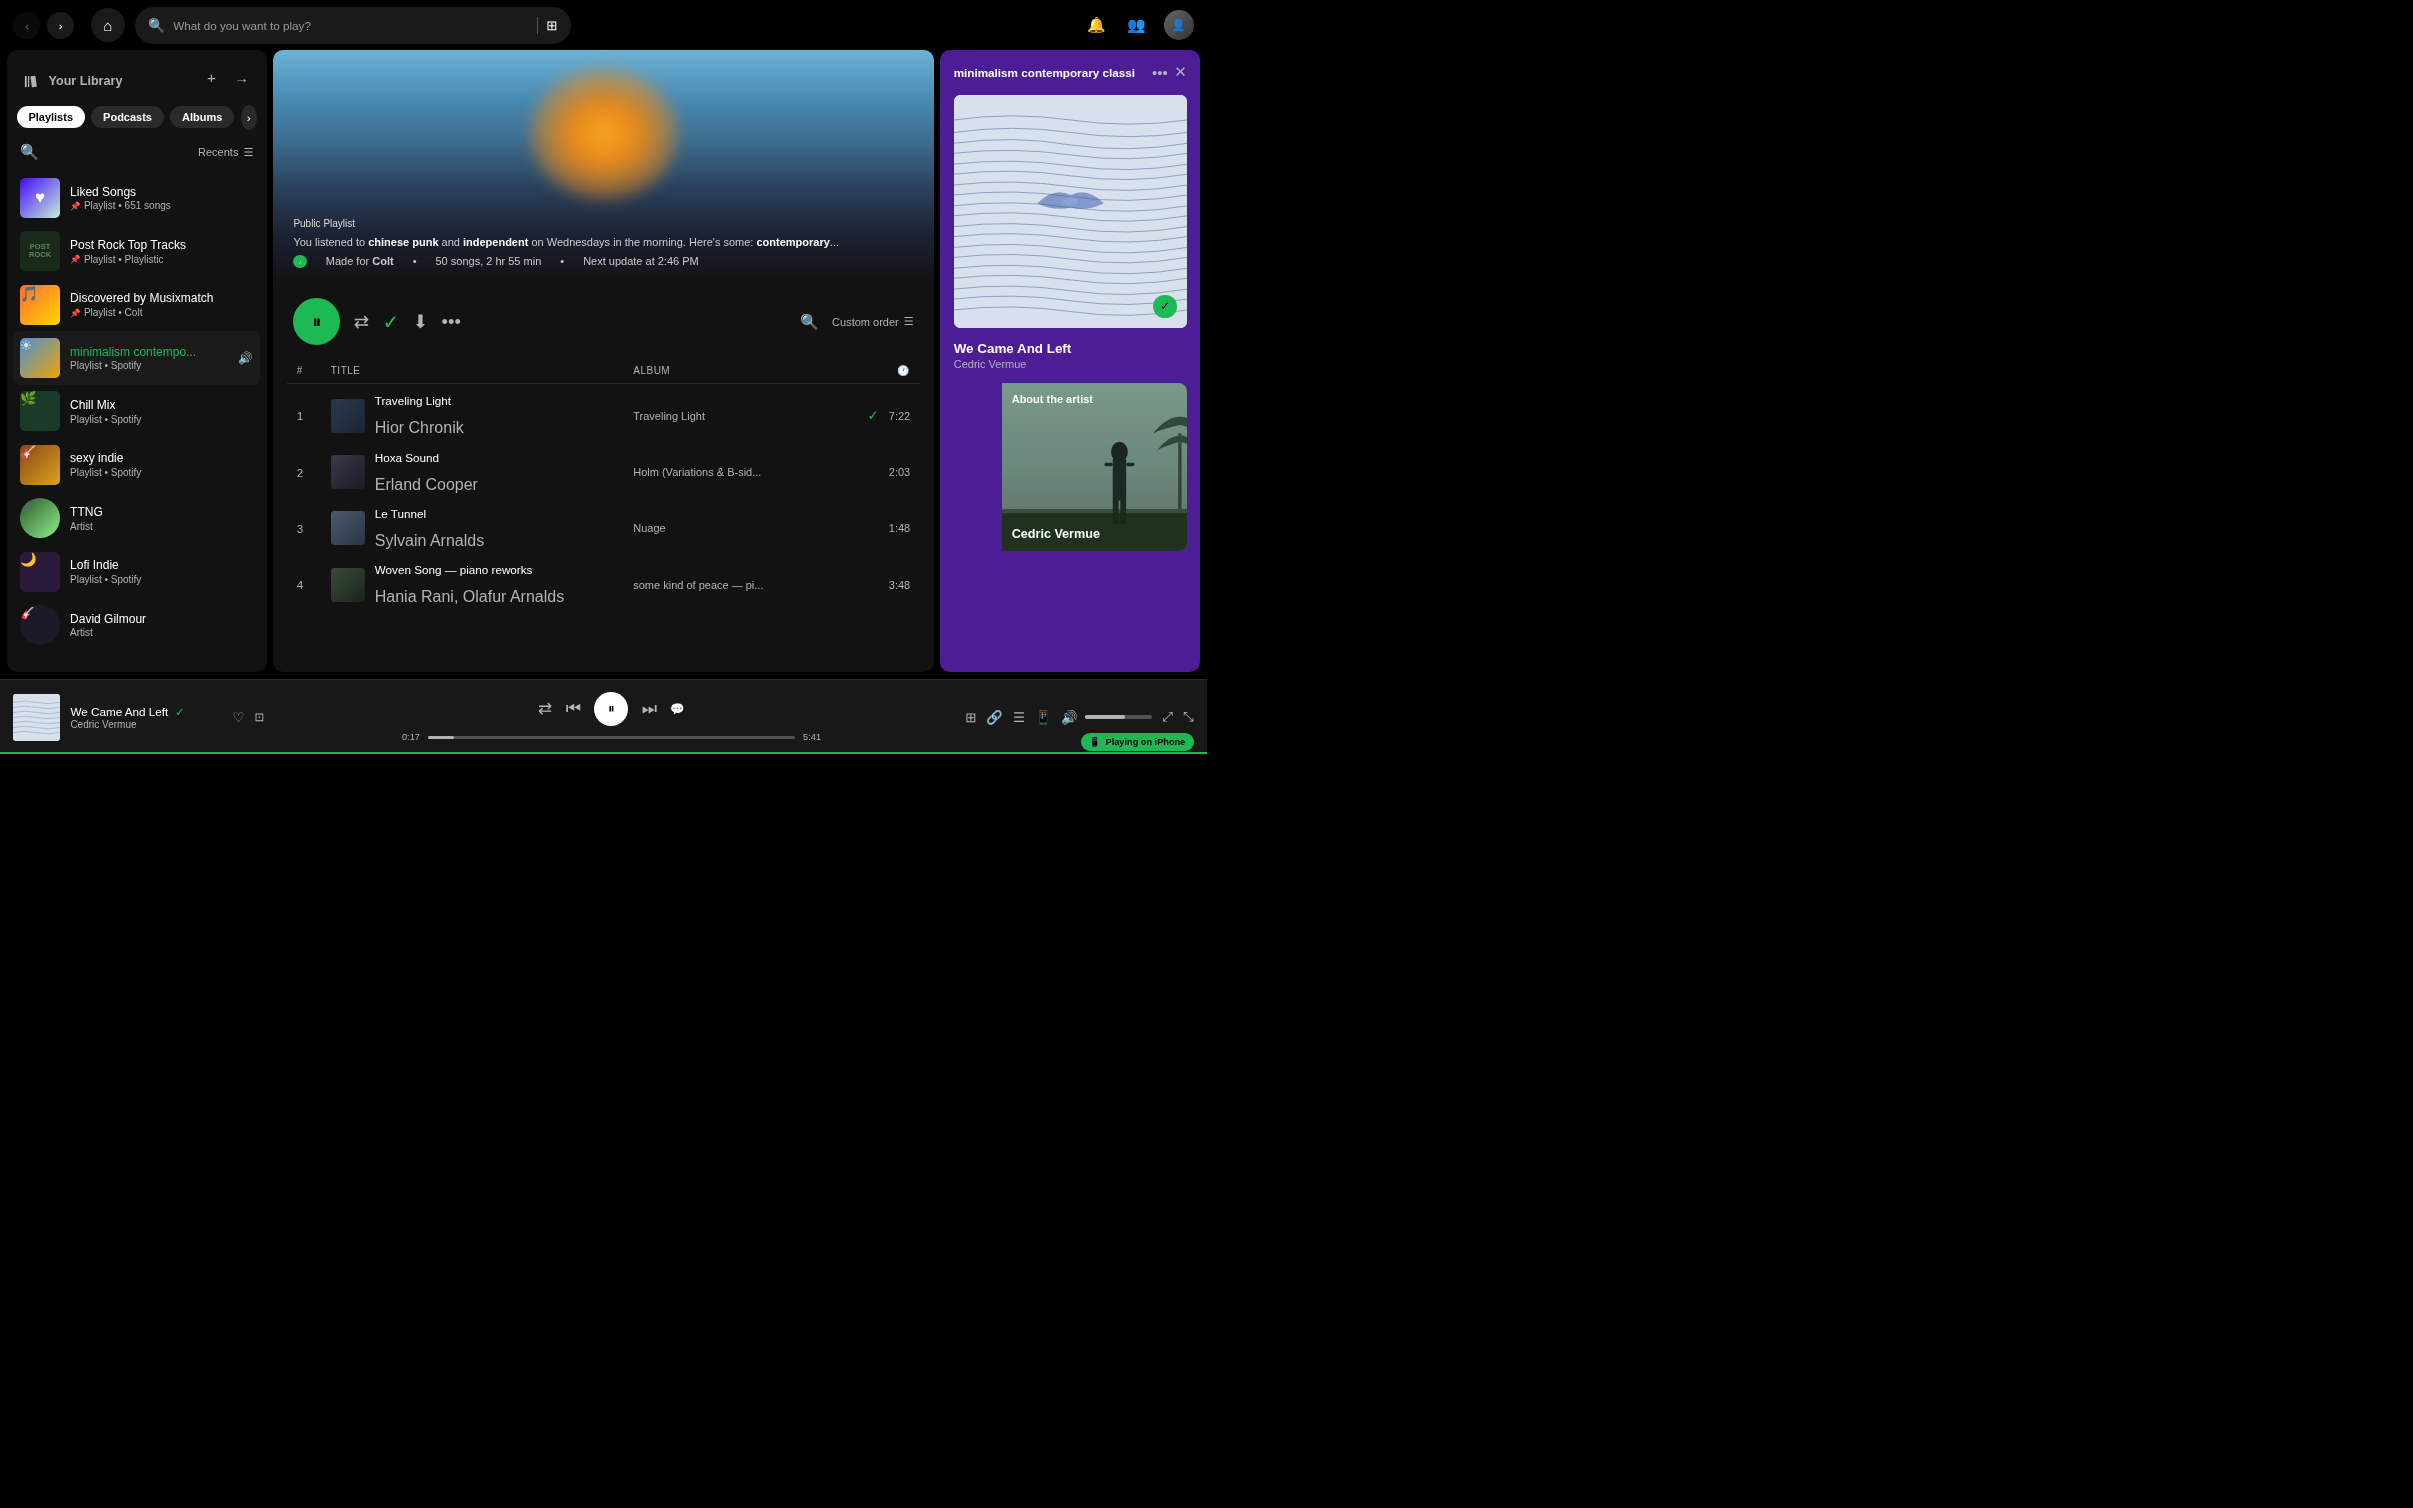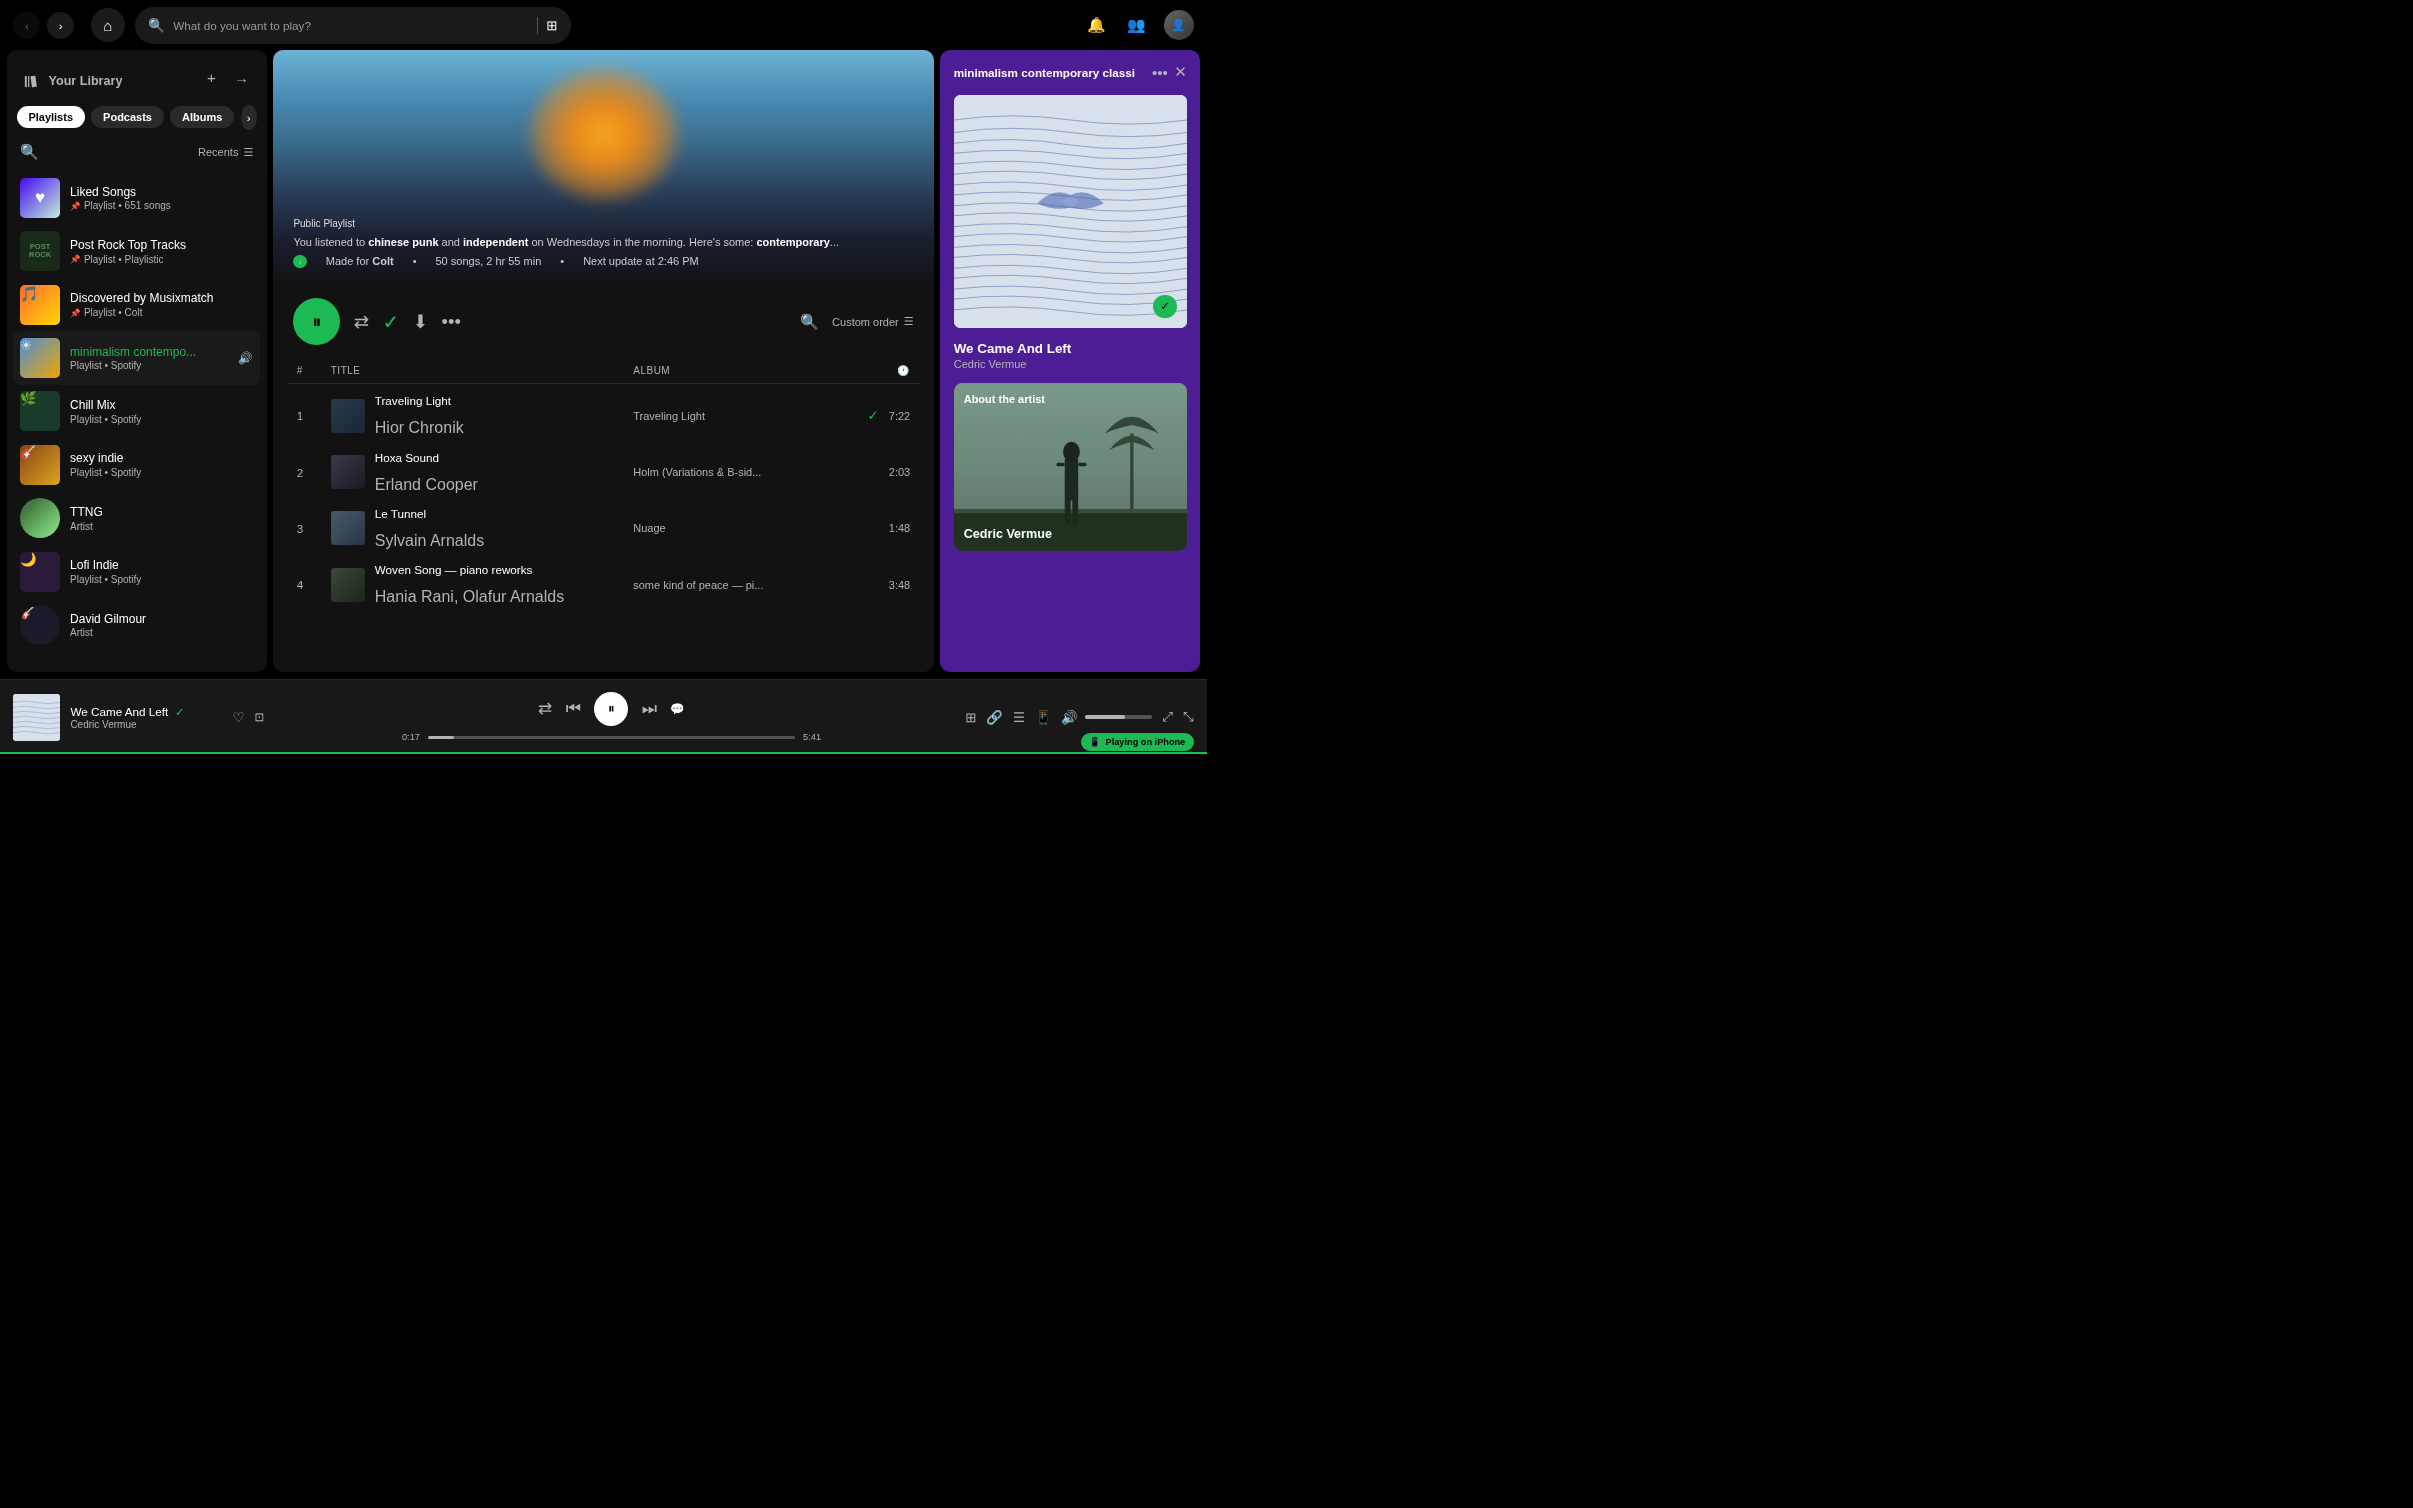--- a/index.html
+++ b/index.html
@@ -451,20 +451,21 @@
       margin: 6.7px 13.4px;
       border-radius: 8.4px;
       overflow: hidden;
       position: relative;
       height: 168px;
     }
     .about-artist-bg {
       width: 100%; height: 100%;
       background: linear-gradient(180deg, #4a6a5a 0%, #2a3a30 60%, #1a2520 100%);
       position: relative;
+      margin-left: 48px;
     }
     .about-label {
       position: absolute;
       top: 10px;
       left: 10px;
       font-size: 11px;
       font-weight: 700;
       color: #fff;
     }
     .artist-name-overlay {

